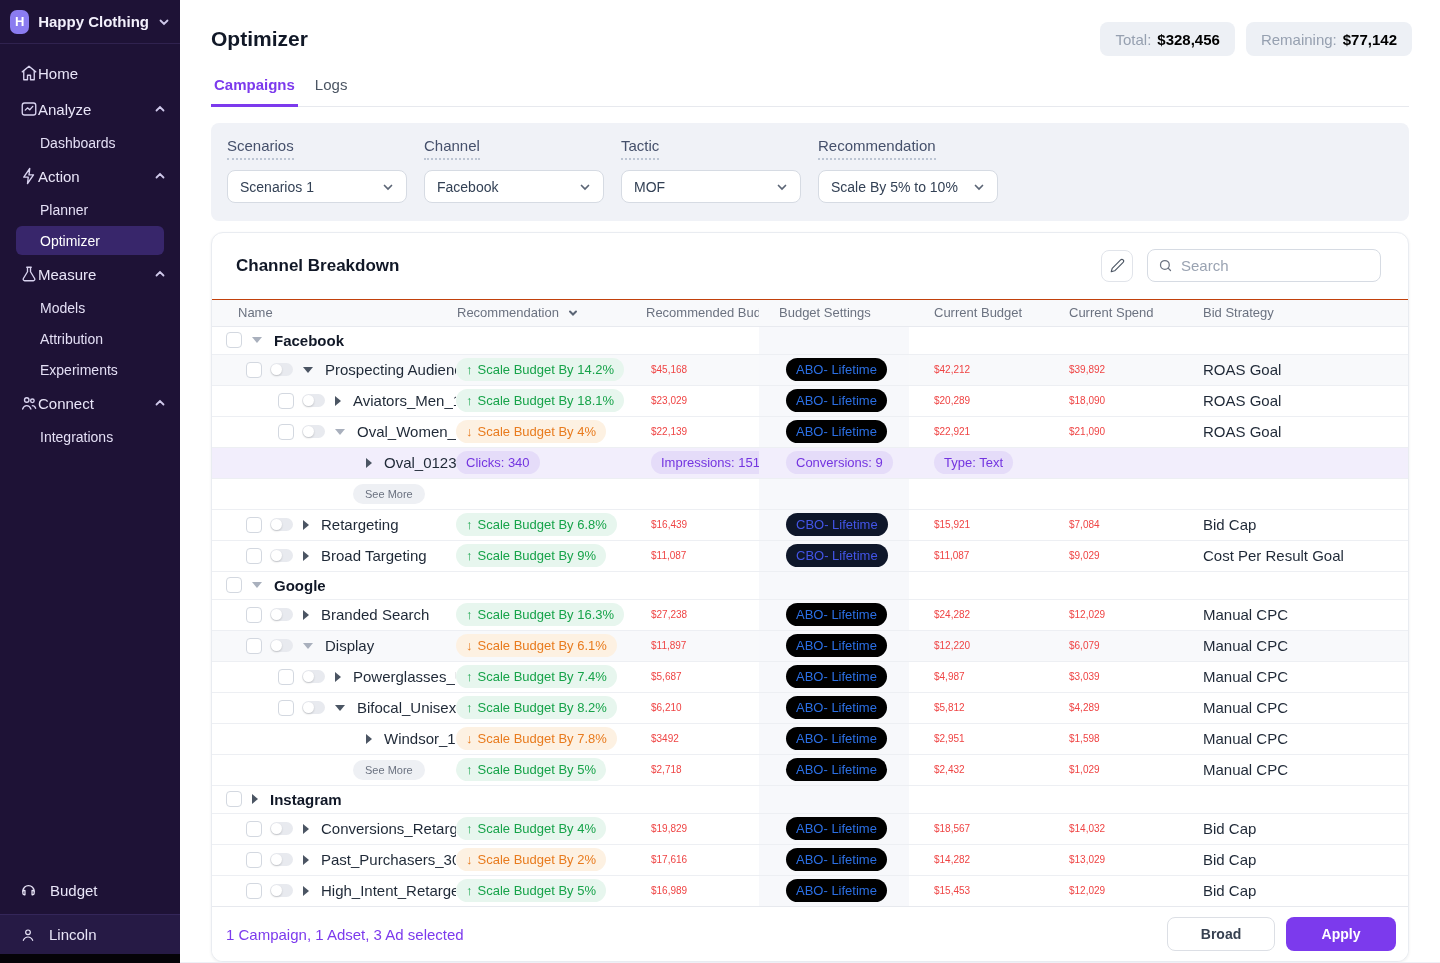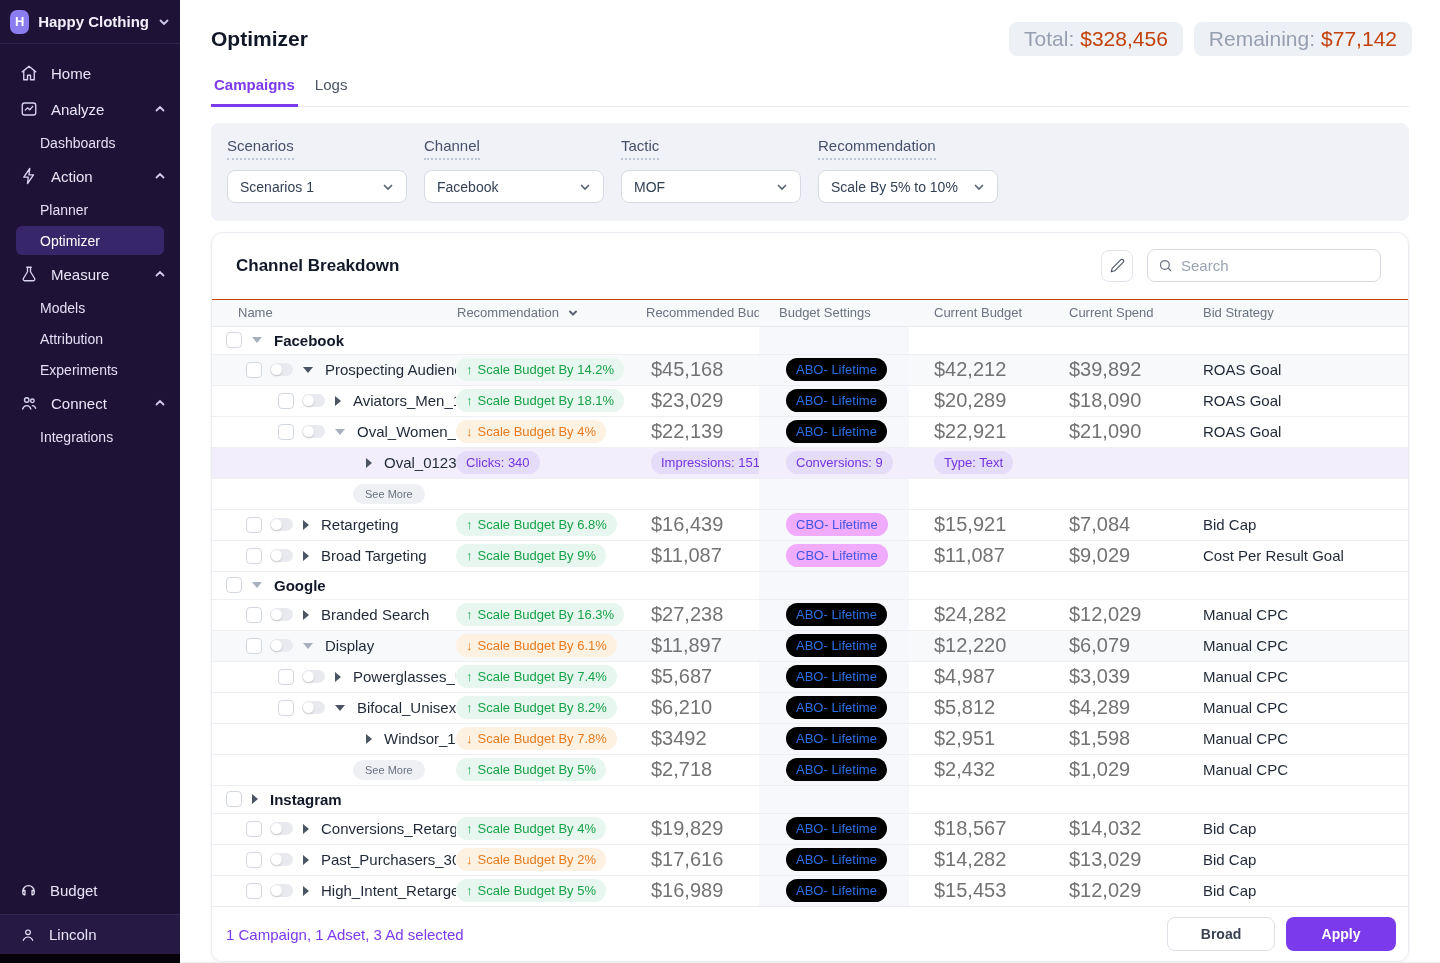--- a/index.html
+++ b/index.html
@@ -10,44 +10,44 @@
   }
   
   .sidebar{ width:180px; min-width:180px; height:963px; background:#1e1236; color:#e9e5f8;
     display:flex; flex-direction:column; }
   .ws-header{ height:44px; display:flex; align-items:center; padding:0 10px; gap:9px;
     border-bottom:1px solid #30224f; }
   .ws-logo{ width:24px; height:24px; border-radius:7px; background:#8b7cf0; color:#fff;
     font-size:13px; font-weight:bold; display:flex; align-items:center; justify-content:center; }
   .ws-name{ font-size:15px; font-weight:600; color:#f3f0fc; flex:1; white-space:nowrap; }
   .nav{ padding:12px 0 0 0; }
-  .nav-item{ height:34px; display:flex; align-items:center; padding:0 14px 0 20px; gap:13px;
+  .nav-item{ height:34px; display:flex; align-items:center; padding:0 14px 0 20px; 
     font-size:15px; cursor:pointer; margin-bottom:2px; }
   .nav-item .nav-icon{ width:18px; height:18px; display:flex; align-items:center; color:#d9d3f0; }
   .nav-item .nav-label{ flex:1; }
   .nav-chevron{ width:12px; height:12px; color:#cfc8ea; display:flex; align-items:center; }
   .nav-child{ height:29px; display:flex; align-items:center; margin:0 16px 2px 16px;
     padding-left:24px; font-size:14px; border-radius:6px; cursor:pointer; color:#e4dff5; }
   .nav-child.active{ background:#38266b; color:#ffffff; }
   .sidebar-bottom{ margin-top:auto; }
   .support-row{ height:40px; display:flex; align-items:center; gap:13px; padding:0 20px;
     font-size:15px; cursor:pointer; margin-bottom:4px; }
   .user-block{ height:40px; display:flex; align-items:center; gap:13px; padding:0 20px;
     font-size:15px; background:#261a45; border-top:1px solid #342659; cursor:pointer; }
   .sidebar-black{ height:9px; background:#050308; }
   
   .main{ flex:1; display:flex; flex-direction:column; position:relative; background:#ffffff; }
   .page-header{ display:flex; align-items:center; justify-content:space-between;
     padding:22px 28px 0 31px; }
   .page-title{ font-size:21px; font-weight:bold; color:#111827; }
   .badges{ display:flex; gap:11px; }
   .badge{ background:#edf0f5; border-radius:8px; height:34px; display:flex; align-items:center;
-    gap:6px; padding:0 15px; font-size:21px; }
+    gap:6px; padding:0 15px; font-size:15px; }
   .badge .b-label{ color:#96a0b0; }
-  .badge .b-value{ color:#c2410c; font-weight:normal; }
+  .badge .b-value{ color:#000000; font-weight:bold; }
   .tabbar{ margin:14px 31px 0 31px; border-bottom:1px solid #e7e9ee; display:flex; gap:14px; }
   .tab{ font-size:15px; padding:6px 3px 11px 3px; cursor:pointer; color:#4b5563; }
   .tab.active{ color:#7c3aed; font-weight:600; border-bottom:3px solid #7c3aed; margin-bottom:-1px; }
   
   .filter-panel{ margin:16px 31px 0 31px; background:#f0f2f7; border-radius:8px;
     padding:14px 16px 18px 16px; display:flex; gap:17px; }
   .filter{ width:180px; }
   .filter-label{ font-size:15px; color:#45506b; width:fit-content; padding-bottom:4px;
     border-bottom:2px dotted #bcc5d3; margin-bottom:10px; }
   .select{ height:33px; background:#fff; border:1px solid #d6dbe3; border-radius:8px;
@@ -83,41 +83,41 @@
   .trow.group{ height:28px; }
   .trow.shaded{ background:#f8f9fb; }
   .trow.highlight{ background:#f2eefc; }
   .cell{ height:100%; display:flex; align-items:center; overflow:hidden; white-space:nowrap; }
   .c4{ background:#f7f8fb; padding-left:27px; }
   .trow.highlight .c4{ background:transparent; }
   .c3{ padding-left:5px; } .c5{ padding-left:25px; }
   .name-cell{ gap:0; }
   .row-name{ font-size:15px; color:#1f2937; }
   .group .row-name{ font-weight:600; color:#111827; }
-  .money{ font-size:20px; color:#737373; }
+  .money{ font-size:10px; color:#ef4444; }
   .bidtext{ font-size:15px; color:#1f2937; }
   .checkbox{ width:16px; height:16px; min-width:16px; border:1.5px solid #d3d8e0; border-radius:4px;
     background:#fff; cursor:pointer; }
   .toggle{ width:23px; height:13px; min-width:23px; border-radius:8px; background:#e8eaef;
     margin-left:8px; position:relative; cursor:pointer; }
   .toggle .knob{ width:11px; height:11px; border-radius:50%; background:#fff; position:absolute;
     top:1px; left:1px; box-shadow:0 1px 2px rgba(0,0,0,.18); }
   .caret{ width:0; height:0; margin-left:10px; cursor:pointer; }
   .caret.down{ border-left:5px solid transparent; border-right:5px solid transparent;
     border-top:6px solid #4b5563; }
   .caret.down.gray{ border-top-color:#a9b0bd; }
   .caret.right{ border-top:5px solid transparent; border-bottom:5px solid transparent;
     border-left:6px solid #4b5563; }
   .nm{ margin-left:12px; }
   .pill{ font-size:13px; border-radius:12px; padding:4px 10px; display:inline-flex;
     align-items:center; gap:5px; white-space:nowrap; }
   .pill.green{ background:#e7f6ee; color:#17a34a; }
   .pill.orange{ background:#fdf1e2; color:#e87b1e; }
   .pill.abo{ background:#000000; color:#2b6fe4; }
-  .pill.cbo{ background:#f0abfc; color:#4355e8; }
+  .pill.cbo{ background:#0f172a; color:#4355e8; }
   .pill.purple{ background:#e5dcf9; color:#7435e0; }
   .seemore-pill{ background:#eef0f4; color:#6b7280; font-size:11px; border-radius:12px;
     padding:4px 12px; cursor:pointer; }
   .pad-group{ padding-left:14px; } .pad-campaign{ padding-left:34px; }
   .pad-adset{ padding-left:66px; } .pad-ad{ padding-left:144px; } .pad-seemore{ padding-left:141px; }
   
   .card-footer{ height:55px; border-top:1px solid #e7e9ee; display:flex; align-items:center;
     padding:0 12px 0 14px; background:#fff; }
   .selection-text{ font-size:15px; color:#7c3aed; flex:1; }
   .btn{ height:34px; border-radius:8px; font-size:14px; font-weight:600; display:flex;

